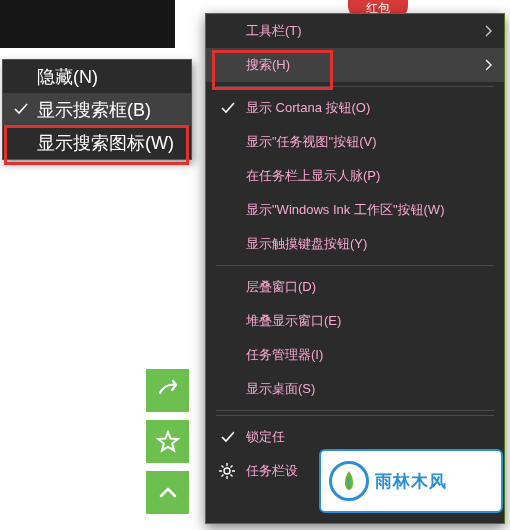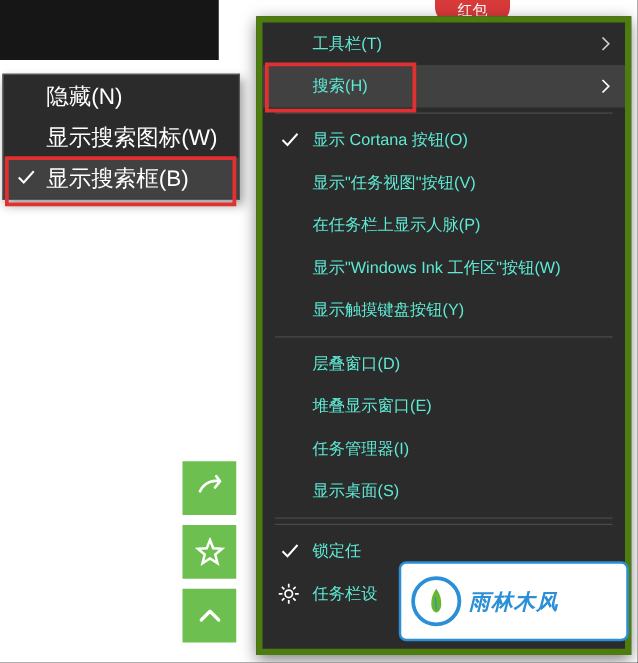--- a/index.html
+++ b/index.html
@@ -40,22 +40,22 @@
     position:absolute; left:10px; top:8px; width:16px; height:16px;
   }
   .red-box-left {
     position:absolute; left:4px; top:125px; width:185px; height:40px;
     border:3px solid #e23030; pointer-events:none;
   }
 
   
   .right-menu {
     position:absolute; left:205px; top:13px; width:300px; bottom:6px;
-    background:#2b2b2b; color:#5eead4;
-    border:5px solid #4d7c0f;
+    background:#2b2b2b; color:#f9a8d4;
+    border:1px solid #4d7c0f;
     box-shadow: 0 4px 12px rgba(0,0,0,0.5);
   }
   .right-menu .item {
     display:flex; align-items:center; height:34px;
     padding-left:40px; padding-right:20px;
     font-size:13px; position:relative;
   }
   .right-menu .item.hover { background:#414141; }
   .right-menu .sep {
     height:1px; background:#4a4a4a; margin:4px 10px;
@@ -85,48 +85,48 @@
   
   .logo-box {
     position:absolute; left:319px; top:449px; width:184px; height:64px;
     background:#fff; border:2px solid #2a8fd6; border-radius:6px;
     display:flex; align-items:center; padding:4px 8px;
   }
   .logo-circle {
     width:40px; height:40px; border:3px solid #2a8fd6; border-radius:50%;
     display:flex; align-items:center; justify-content:center; flex-shrink:0;
   }
-  .logo-text { margin-left:6px;font-style:italic; }
+  .logo-text { margin-left:6px; }
   .logo-cn { font-size:17px; font-weight:bold; color:#2a8fd6; letter-spacing:1px; }
   .logo-url { font-size:11px; font-weight:bold; color:#68b52e; letter-spacing:1px; }
 
   svg { display:block; }
 </style>
 </head>
 <body>
 
 <div class="bg-white"></div>
 <div class="dark-strip"></div>
 
 <div class="red-bubble">红包</div>
 
 <div class="left-menu">
   <div class="item">
     <span>隐藏(N)</span>
   </div>
-  <div class="item">
-    <span>显示搜索图标(W)</span>
-  </div>
   <div class="item hover">
     <span class="check">
       <svg viewBox="0 0 16 16">
           <path d="M2 8 L6 12 L14 3" stroke="#fff" stroke-width="1.6" fill="none"></path>
         </svg>
     </span>
     <span>显示搜索框(B)</span>
+  </div>
+  <div class="item">
+    <span>显示搜索图标(W)</span>
   </div>
 </div>
 <div class="red-box-left"></div>
 
 <div class="right-menu">
 
   <div class="item">
     <span>工具栏(T)</span>
     <span class="chev">
       <svg width="8" height="12" viewBox="0 0 8 12">

